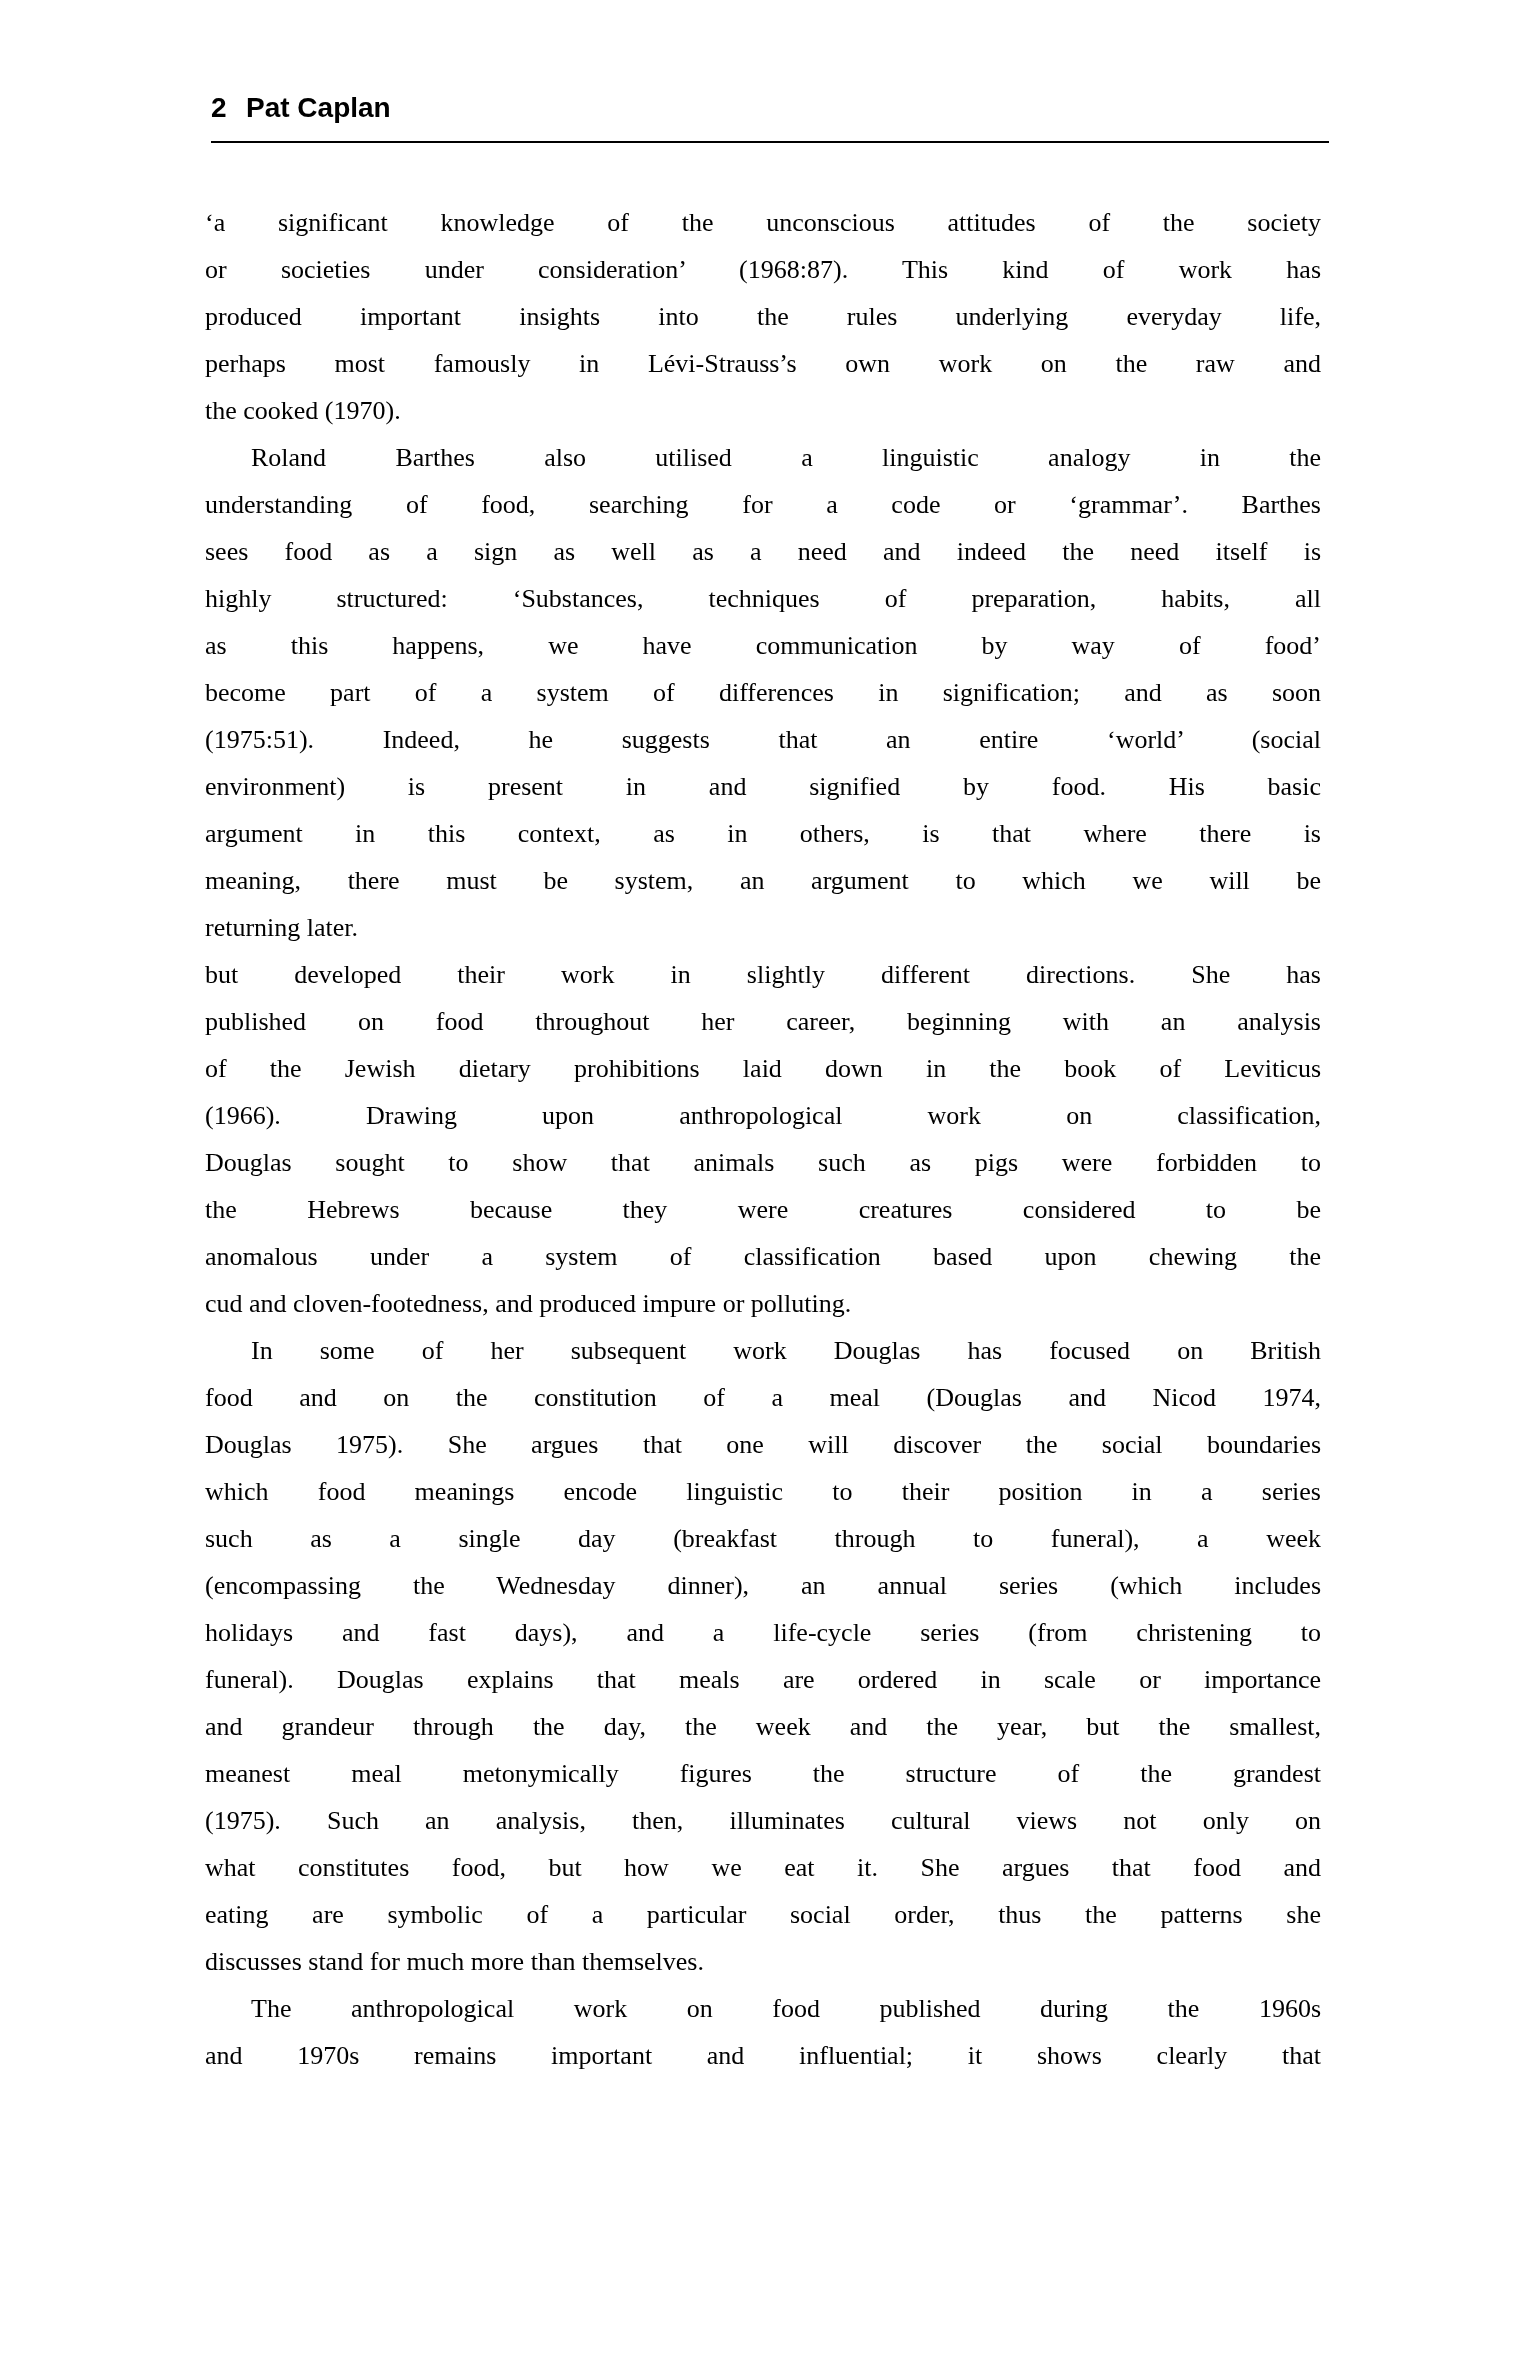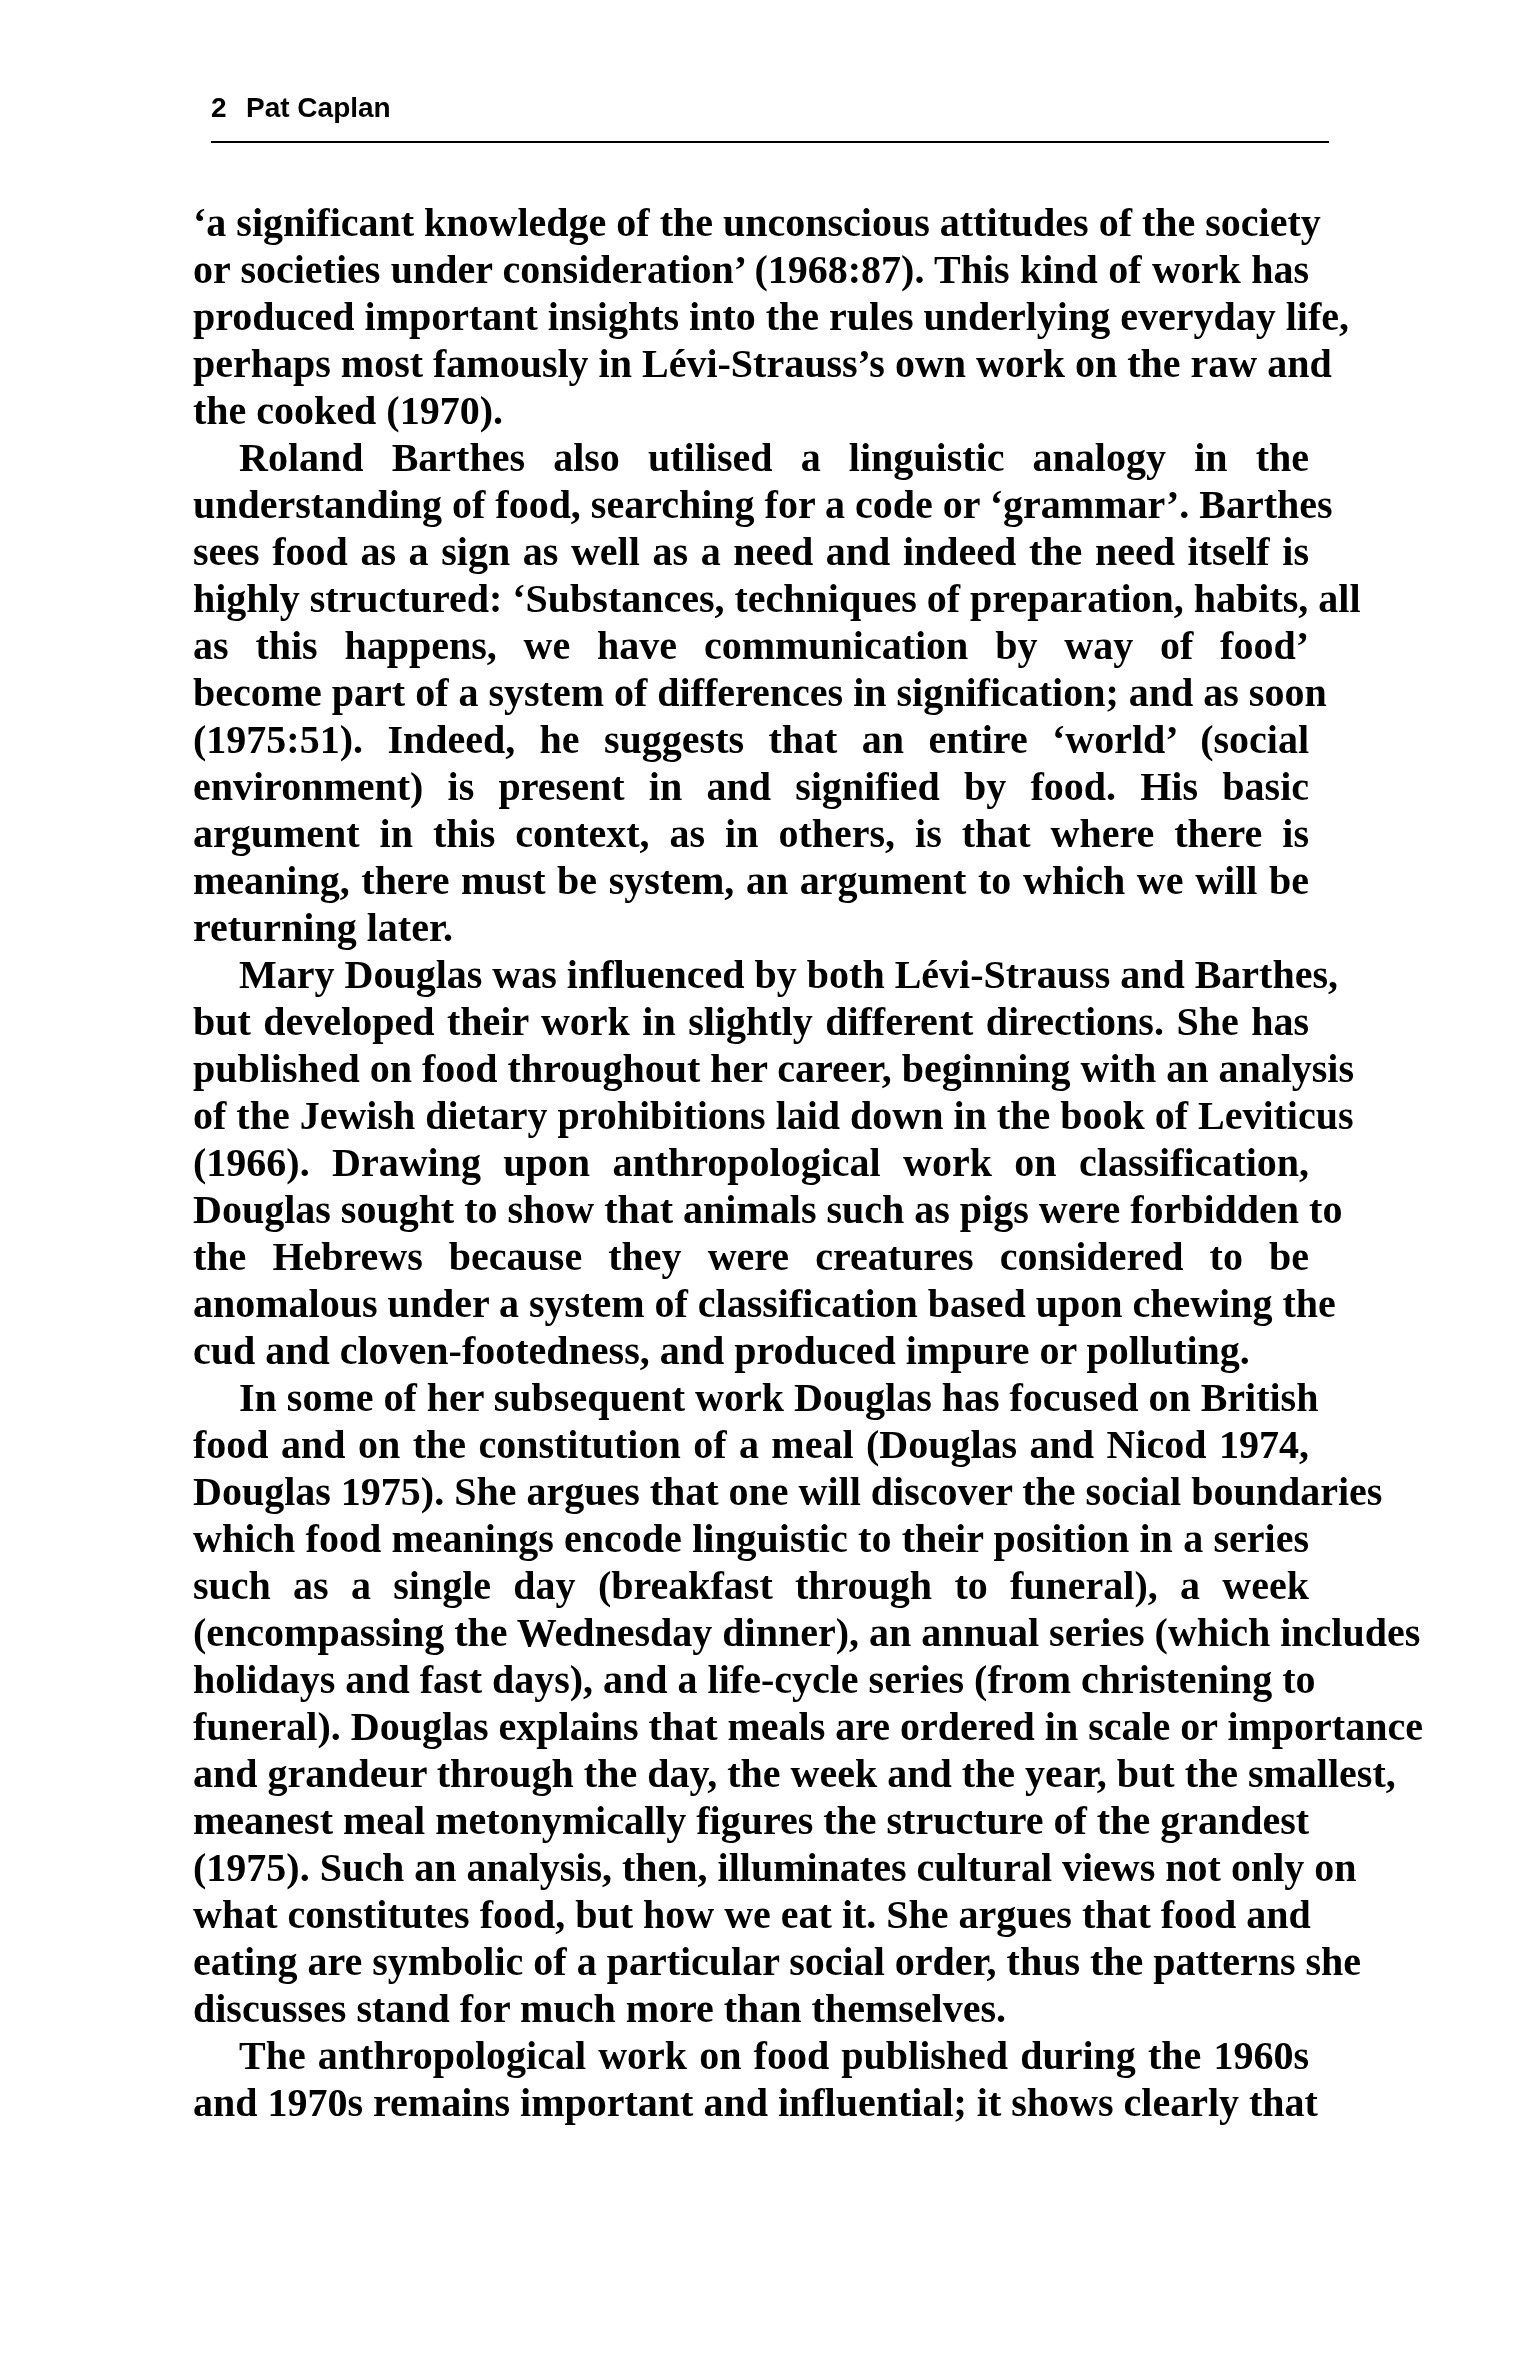--- a/index.html
+++ b/index.html
@@ -8,22 +8,22 @@
     position: absolute; left: 211px; top: 91px; width: 1118px;
     font-family: "Liberation Sans", sans-serif; font-size: 28px; line-height: 34px;
     white-space: nowrap;
     font-weight: bold;
   }
   .running-head .page-num { display: inline-block; width: 35px; }
   .head-rule {
     position: absolute; left: 211px; top: 141px; width: 1118px; height: 1.9px; background: #000;
   }
   .body-text {
-    position: absolute; left: 193px; top: 199px; width: 1116px;
-    font-family: "Liberation Serif", serif; font-size: 40px; line-height: 47px; font-weight: bold;
+    position: absolute; left: 205px; top: 199px; width: 1116px;
+    font-family: "Liberation Serif", serif; font-size: 26px; line-height: 47px;
   }
   .line {
     display: block; height: 47px; white-space: nowrap; overflow: visible;
     text-align: justify; text-align-last: justify;
   }
   .line.last { text-align: center; text-align-last: left; }
   .line.indent { padding-left: 46px; }
 </style>
 </head>
 <body>
@@ -48,21 +48,20 @@
       <span class="line">highly structured: ‘Substances, techniques of preparation, habits, all</span>
       <span class="line">as this happens, we have communication by way of food’</span>
       <span class="line">become part of a system of differences in signification; and as soon</span>
       <span class="line">(1975:51). Indeed, he suggests that an entire ‘world’ (social</span>
       <span class="line">environment) is present in and signified by food. His basic</span>
       <span class="line">argument in this context, as in others, is that where there is</span>
       <span class="line">meaning, there must be system, an argument to which we will be</span>
       <span class="line last">returning later.</span>
     </div>
     <div class="paragraph">
-      <span class="line indent">Mary Douglas was influenced by both Lévi-Strauss and Barthes,</span>
       <span class="line">but developed their work in slightly different directions. She has</span>
       <span class="line">published on food throughout her career, beginning with an analysis</span>
       <span class="line">of the Jewish dietary prohibitions laid down in the book of Leviticus</span>
       <span class="line">(1966). Drawing upon anthropological work on classification,</span>
       <span class="line">Douglas sought to show that animals such as pigs were forbidden to</span>
       <span class="line">the Hebrews because they were creatures considered to be</span>
       <span class="line">anomalous under a system of classification based upon chewing the</span>
       <span class="line last">cud and cloven-footedness, and produced impure or polluting.</span>
     </div>
     <div class="paragraph">

